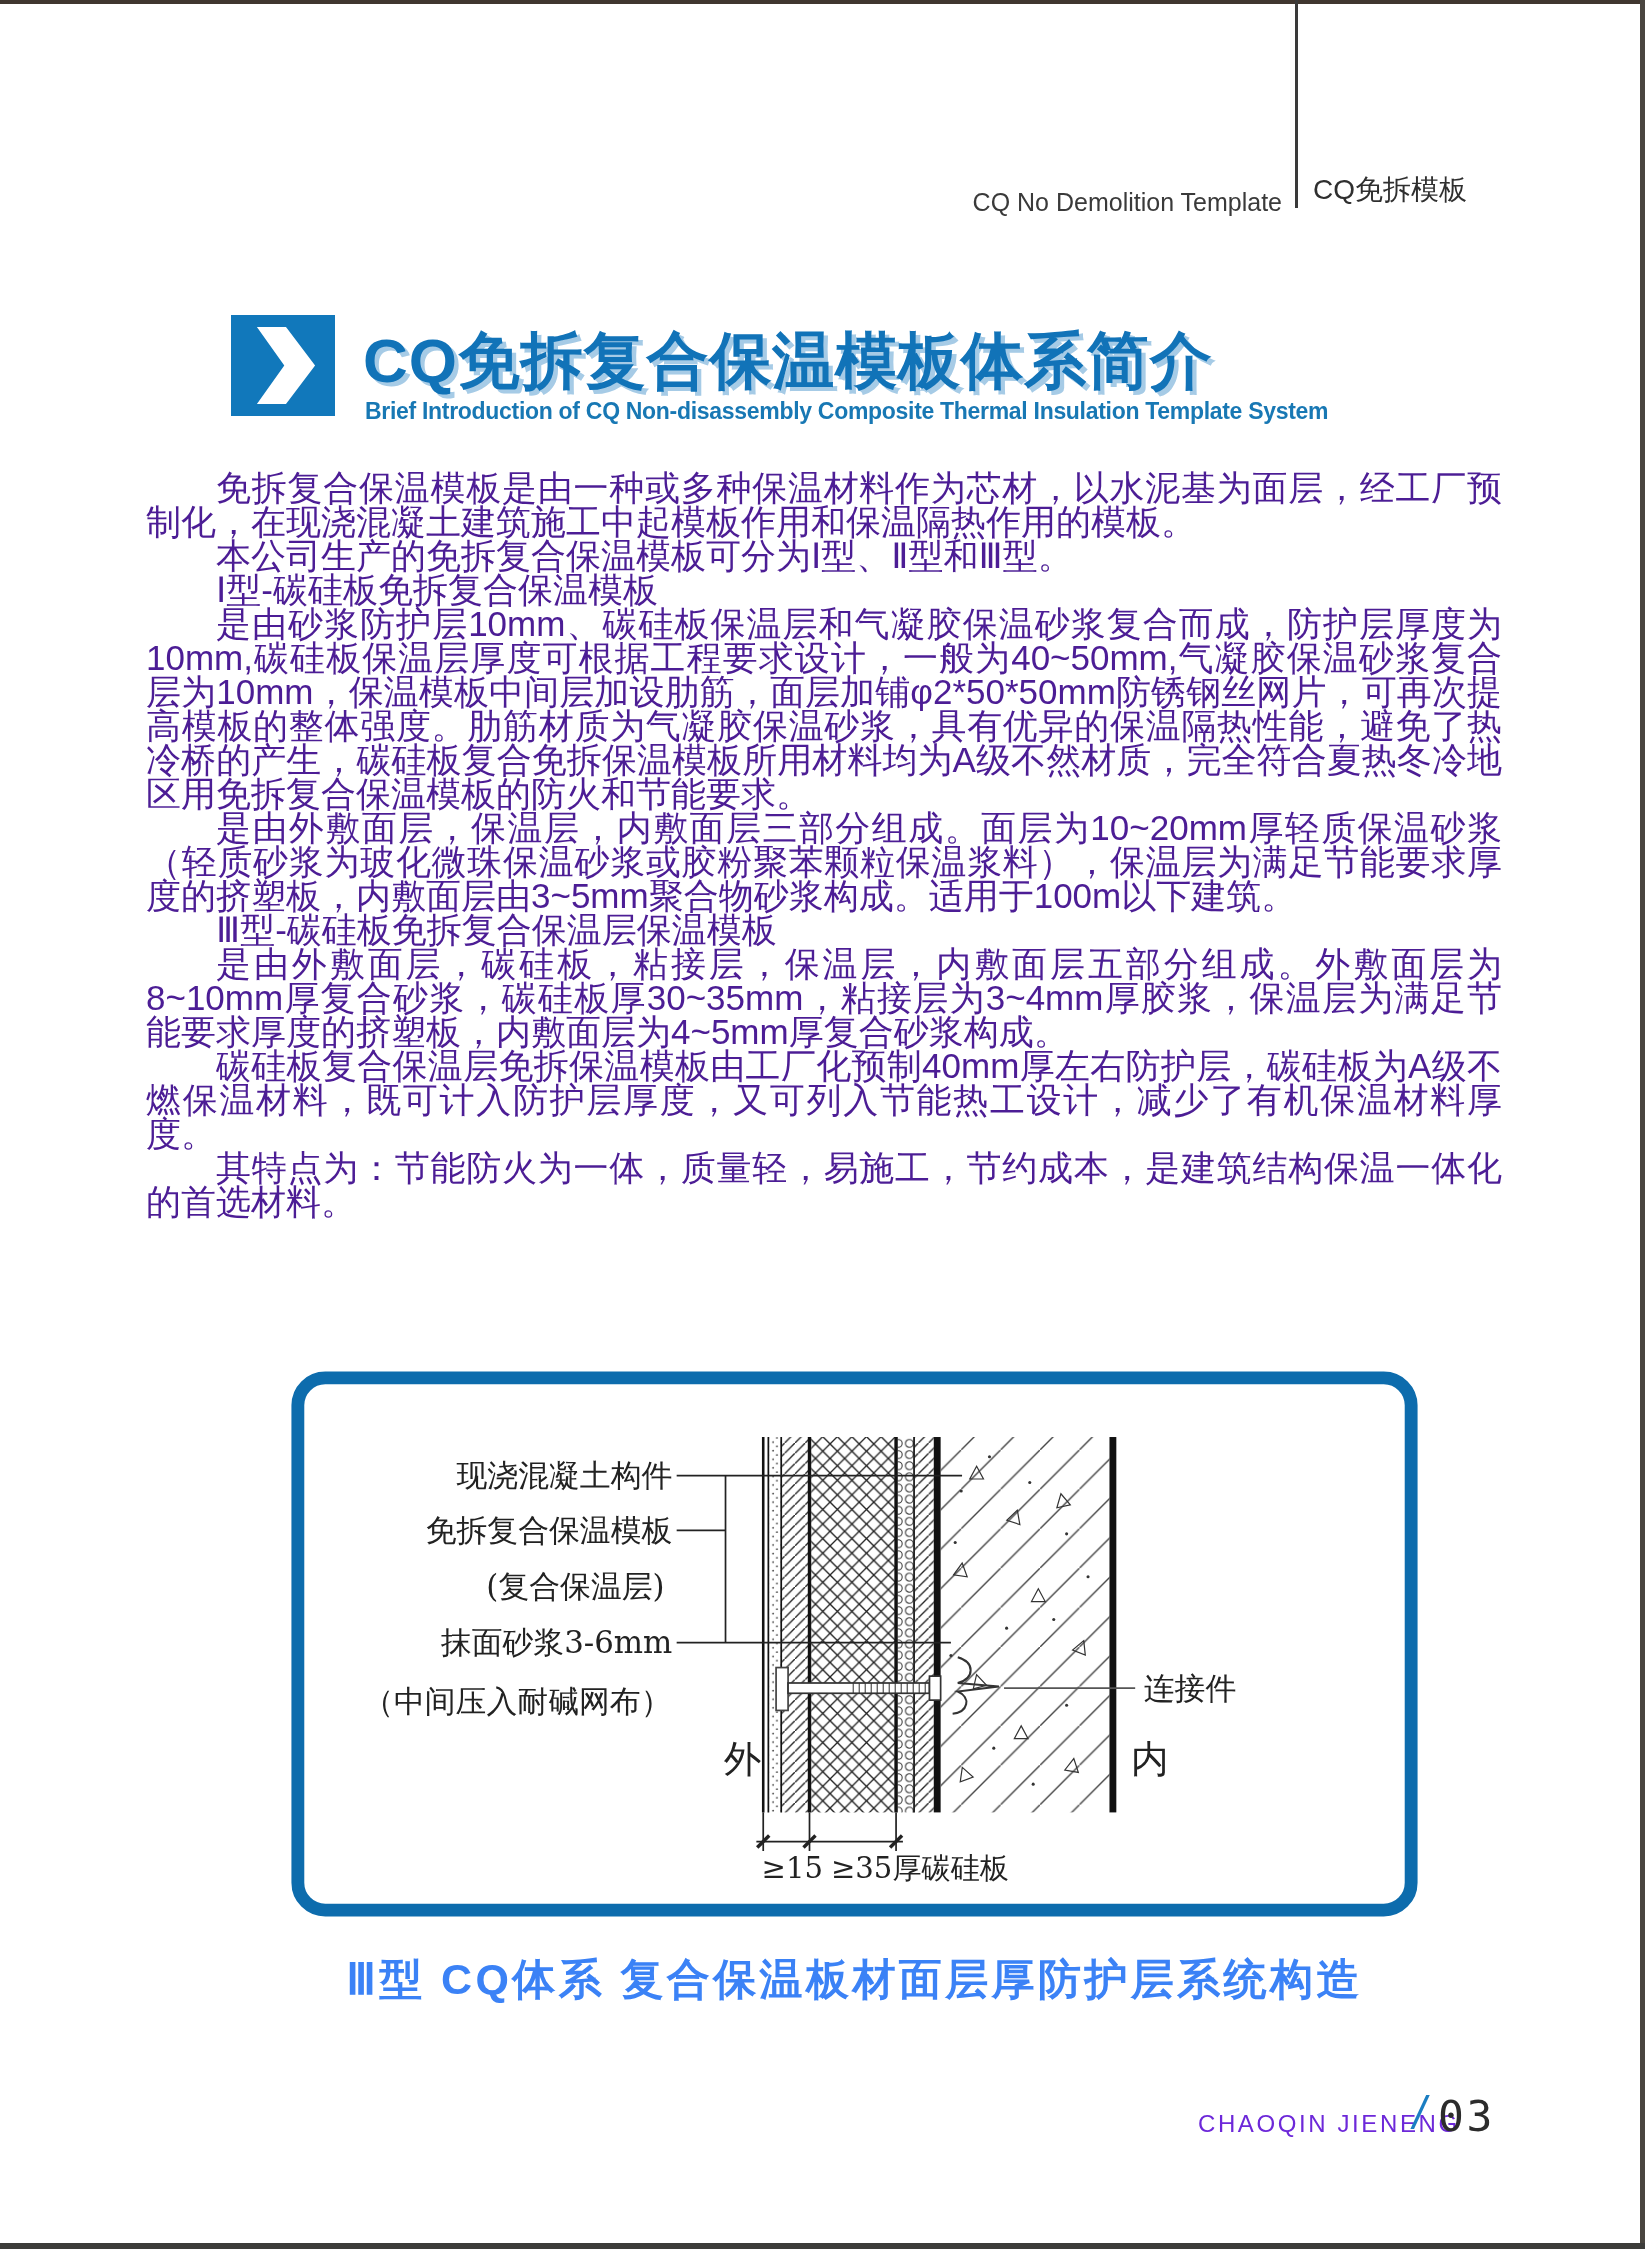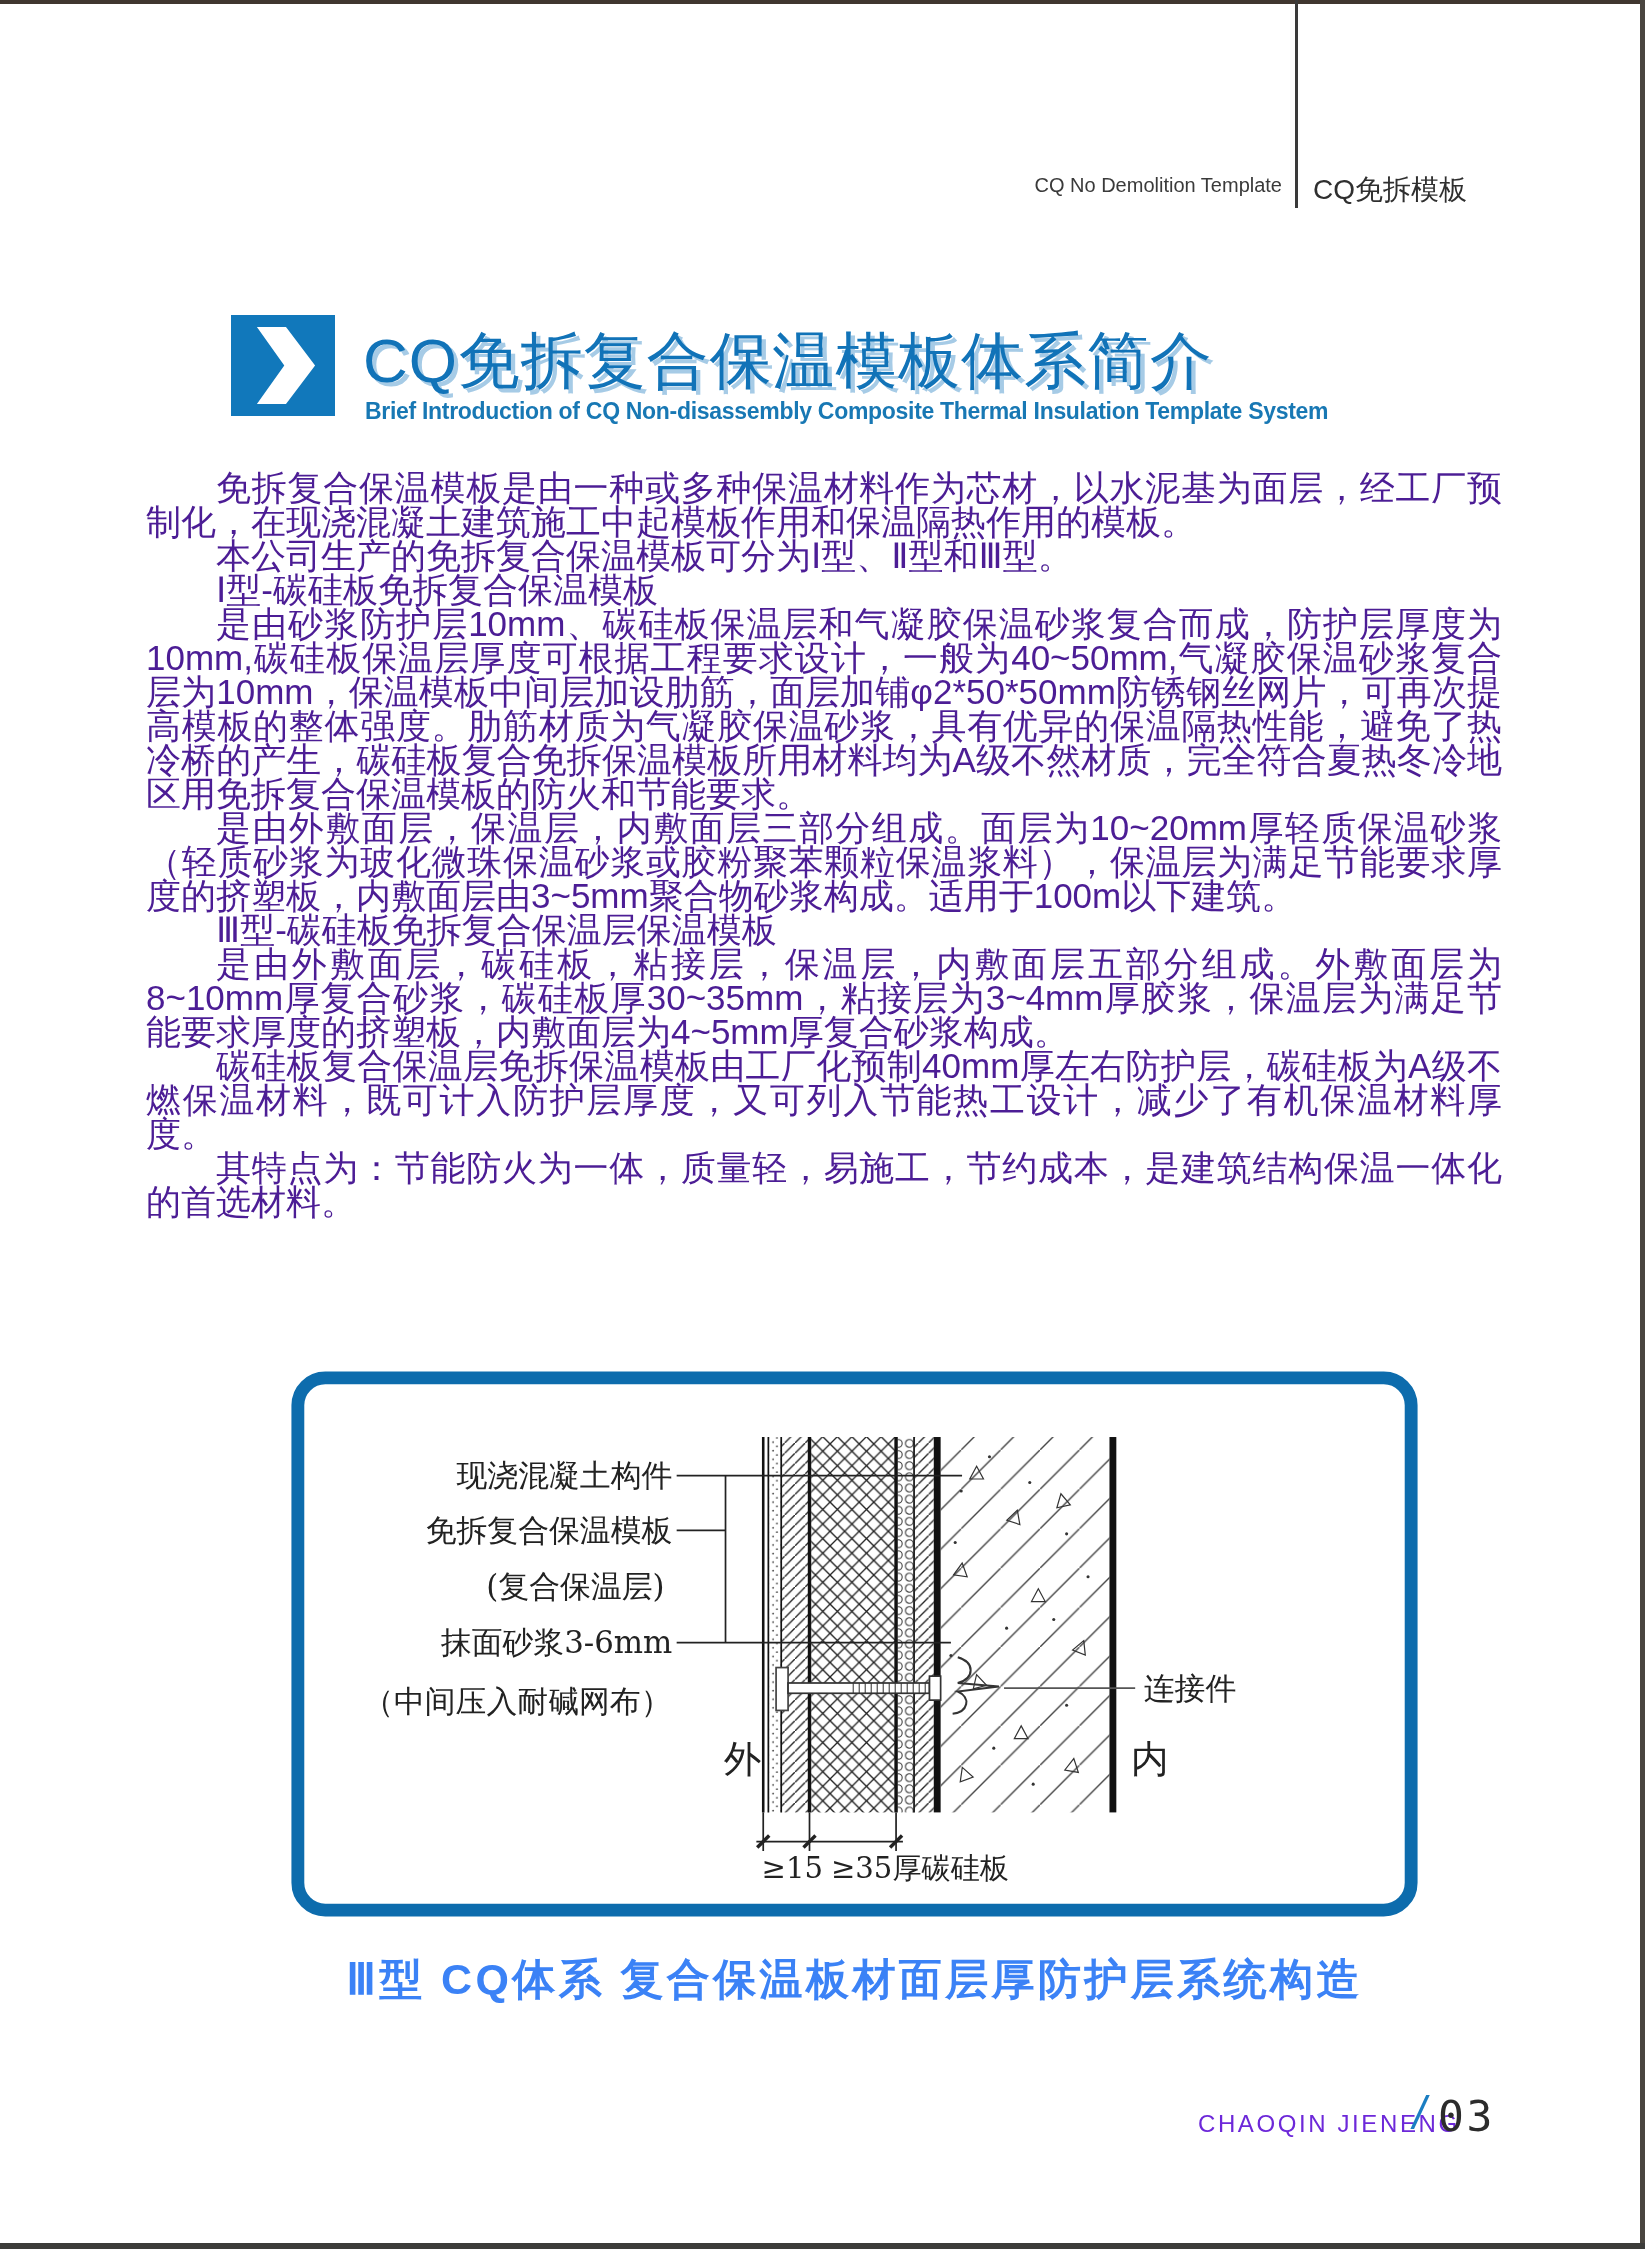--- a/index.html
+++ b/index.html
@@ -7,28 +7,28 @@
     position:relative;width:1646px;height:2250px;background:#ffffff;
     overflow:hidden;font-family:"Liberation Sans", sans-serif;
   }
   
   .edge{position:absolute;}
   .edge-top{left:0;top:0;width:1646px;height:4.3px;background:#40362f;}
   .edge-right{left:1640px;top:0;width:6px;height:2250px;background:#49453f;}
   .edge-bottom{left:0;top:2243px;width:1646px;height:6.9px;background:#3c3c3a;}
 
   
-  .hdr-en{position:absolute;right:364px;top:174px;font-size:20px;color:#3a3a3a;white-space:nowrap;}
+  .hdr-en{position:absolute;right:364px;top:188px;font-size:25px;color:#3a3a3a;white-space:nowrap;}
   .hdr-divider{position:absolute;left:1295px;top:0;width:2.6px;height:208px;background:#3a3a3a;}
   .hdr-zh{position:absolute;left:1313px;top:171px;font-size:28px;color:#2f2f2f;white-space:nowrap;}
 
   
   .title-icon{position:absolute;left:231px;top:315px;width:104px;height:101px;background:#1178bb;}
   .title-zh{
-    position:absolute;left:363px;top:319px;font-size:62px;font-weight:normal;color:#1173b8;
+    position:absolute;left:363px;top:319px;font-size:62px;font-weight:bold;color:#1173b8;
     white-space:nowrap;letter-spacing:0.9px;text-shadow:4.3px 4.3px 0 #a6cbe6;
   }
   .title-en{
     position:absolute;left:365px;top:398px;font-size:23px;font-weight:bold;color:#1878b4;
     white-space:nowrap;letter-spacing:-0.3px;
   }
 
   
   .copy{
     position:absolute;left:146px;top:471px;width:1356px;

